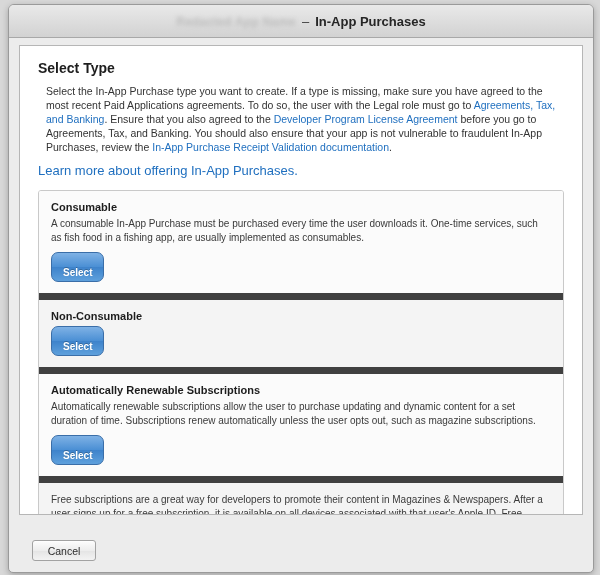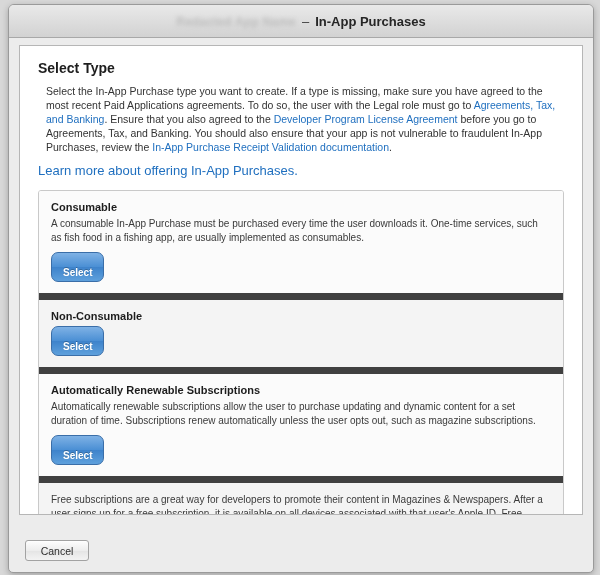--- a/index.html
+++ b/index.html
@@ -138,21 +138,21 @@
 
   .footer {
     position: absolute;
     left: 0;
     bottom: 0;
     width: 584px;
     height: 40px;
   }
   .btn-cancel {
     position: absolute;
-    left: 16px;
+    left: 23px;
     top: 8px;
     width: 62px;
     height: 19px;
     font-size: 10.5px;
     color: #2e2e2e;
     border: 1px solid #a2a2a2;
     border-radius: 3px;
     background: linear-gradient(to bottom, #fdfdfd 0%, #ededed 50%, #e4e4e4 51%, #f3f3f3 100%);
     box-shadow: 0 1px 0 rgba(255,255,255,0.7) inset;
     display: flex;

